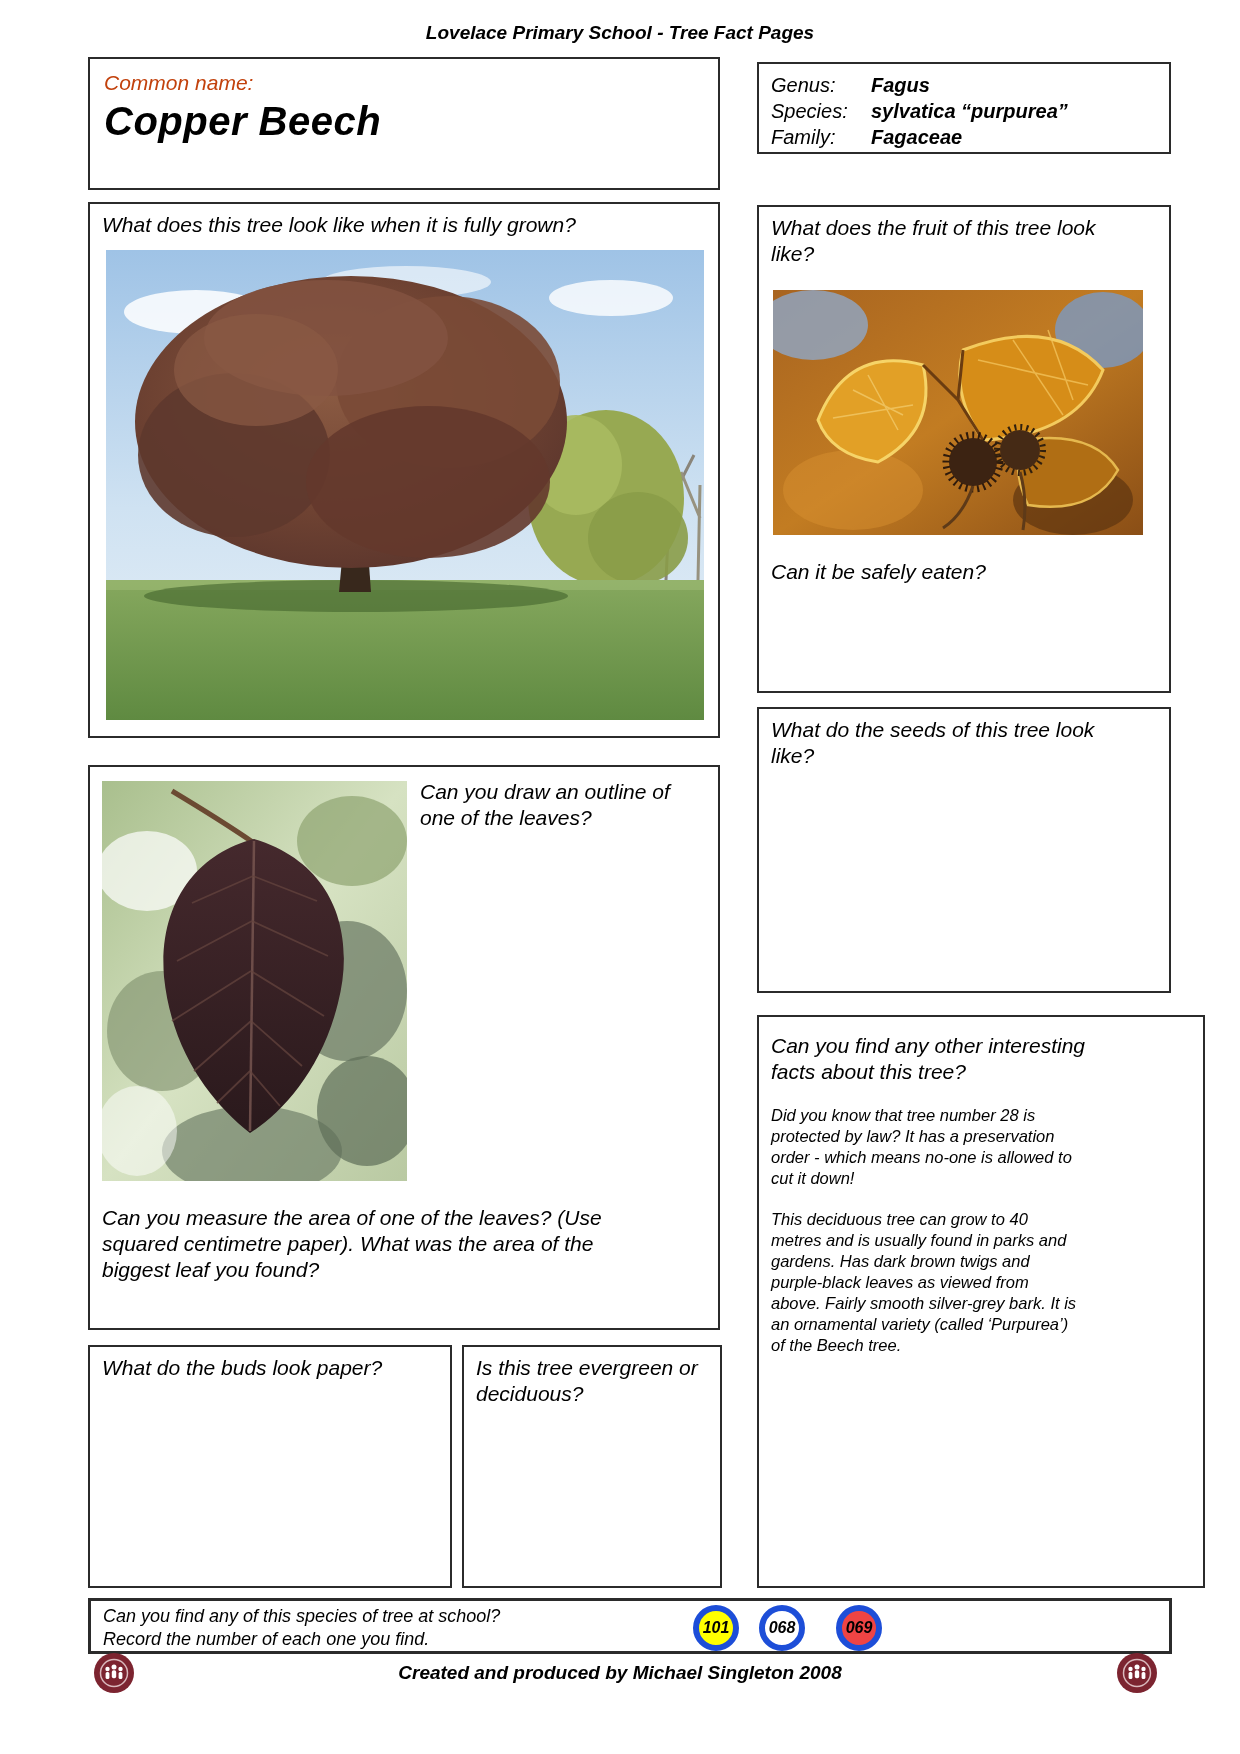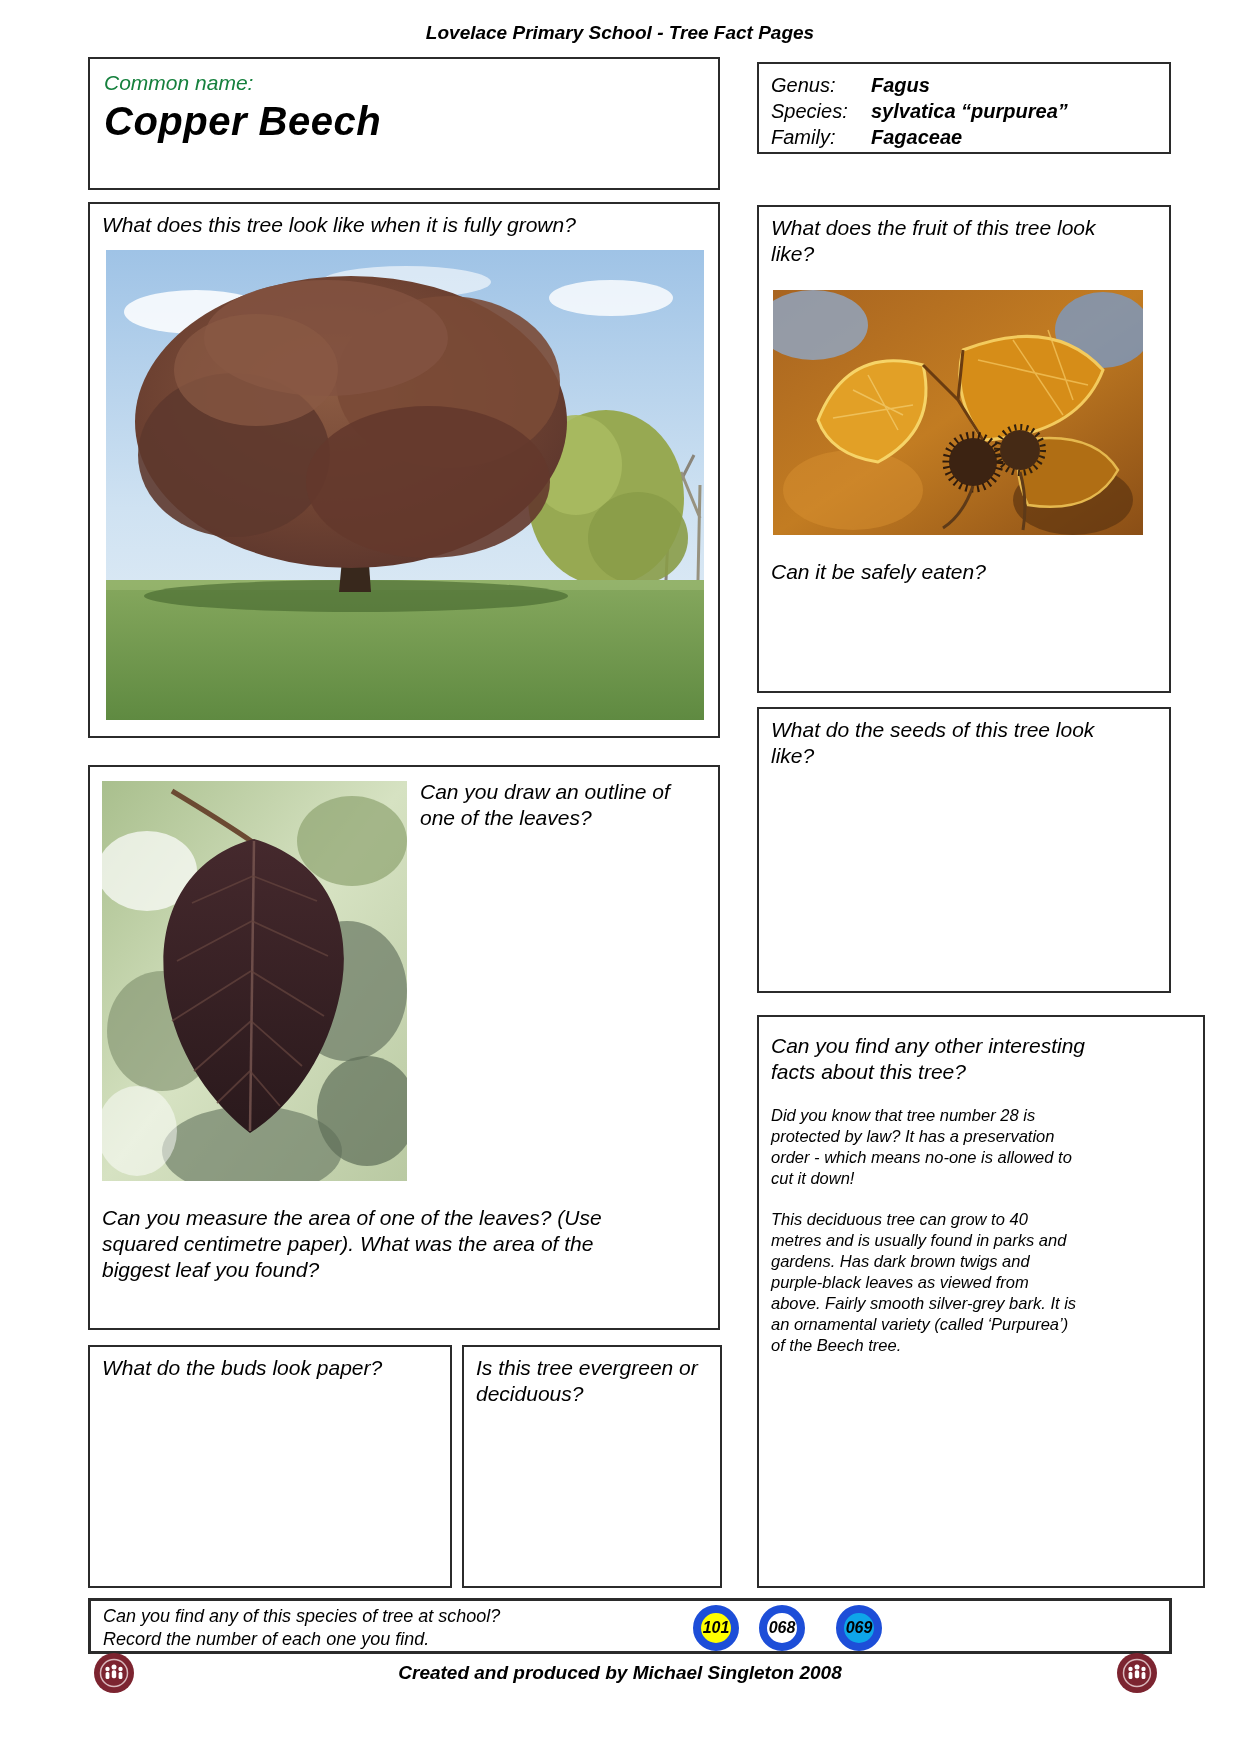--- a/index.html
+++ b/index.html
@@ -8,21 +8,21 @@
 
   .header { position:absolute; top:22px; left:0; width:100%; text-align:center;
             font-size:19px; font-weight:bold; }
 
   .box { position:absolute; border:2px solid #2b2b2b; background:#fff; }
 
   .q { font-size:21px; line-height:26px; }
 
   
   .common-box { left:88px; top:57px; width:632px; height:133px; padding:12px 14px; }
-  .cn-label { font-size:21px; color:#15803d; }
+  .cn-label { font-size:21px; color:#c2410c; }
   .cn-value { font-size:40px; font-weight:bold; margin-top:4px; letter-spacing:0.5px; }
 
   
   .tax-box { left:757px; top:62px; width:414px; height:92px; padding:8px 12px; }
   .tax-row { font-size:20px; line-height:26px; }
   .tax-label { display:inline-block; width:100px; }
   .tax-value { font-weight:bold; }
 
   
   .grown-box { left:88px; top:202px; width:632px; height:536px; padding:8px 12px; }
@@ -51,21 +51,21 @@
   .measure-q { position:absolute; left:12px; top:438px; width:545px; }
 
   
   .buds-box { left:88px; top:1345px; width:364px; height:243px; padding:8px 12px; }
   .ever-box { left:462px; top:1345px; width:260px; height:243px; padding:8px 12px; }
   .ever-box .q { max-width:230px; }
 
   
   .school-strip { left:88px; top:1598px; width:1084px; height:56px; border-width:3px; padding:4px 12px; }
   .strip-line { font-size:18px; line-height:23px; }
-  .badge { position:absolute; top:4px; width:46px; height:46px; border:8px solid #1d4ed8; border-radius:50%;
+  .badge { position:absolute; top:4px; width:46px; height:46px; border:6px solid #1d4ed8; border-radius:50%;
            display:flex; align-items:center; justify-content:center;
            font-size:16px; font-weight:bold; }
   .badge-1 { left:602px; }
   .badge-2 { left:668px; }
   .badge-3 { left:745px; }
 
   
   .footer-text { position:absolute; top:1662px; left:0; width:100%; text-align:center;
                  font-size:19px; font-weight:bold; }
   .logo { position:absolute; top:1652px; width:42px; height:42px; }
@@ -217,21 +217,21 @@
 
   <div class="box ever-box">
     <div class="q">Is this tree evergreen or deciduous?</div>
   </div>
 
   <div class="box school-strip">
     <div class="strip-line">Can you find any of this species of tree at school?</div>
     <div class="strip-line">Record the number of each one you find.</div>
     <div class="badge badge-1" style="background-color: rgb(255, 255, 0);">101</div>
     <div class="badge badge-2" style="background-color: rgb(255, 255, 255);">068</div>
-    <div class="badge badge-3" style="background-color: #0ea5e9;">069</div>
+    <div class="badge badge-3" style="background-color: #ef4444;">069</div>
   </div>
 
   <svg class="logo logo-left" viewBox="0 0 42 42" aria-hidden="true">
     <circle cx="21" cy="21" r="20" fill="#7c2430"></circle>
     <circle cx="21" cy="21" r="13.5" fill="none" stroke="#d9b8bc" stroke-width="1.5"></circle>
     <circle cx="14.5" cy="17" r="2.2" fill="#fff"></circle>
       <rect x="12.6" y="20" width="3.8" height="7" rx="1.5" fill="#fff"></rect>
     <circle cx="21" cy="15" r="2.5" fill="#fff"></circle>
       <rect x="18.8" y="18.2" width="4.4" height="8" rx="1.8" fill="#fff"></rect>
     <circle cx="27.5" cy="17" r="2.2" fill="#fff"></circle>

